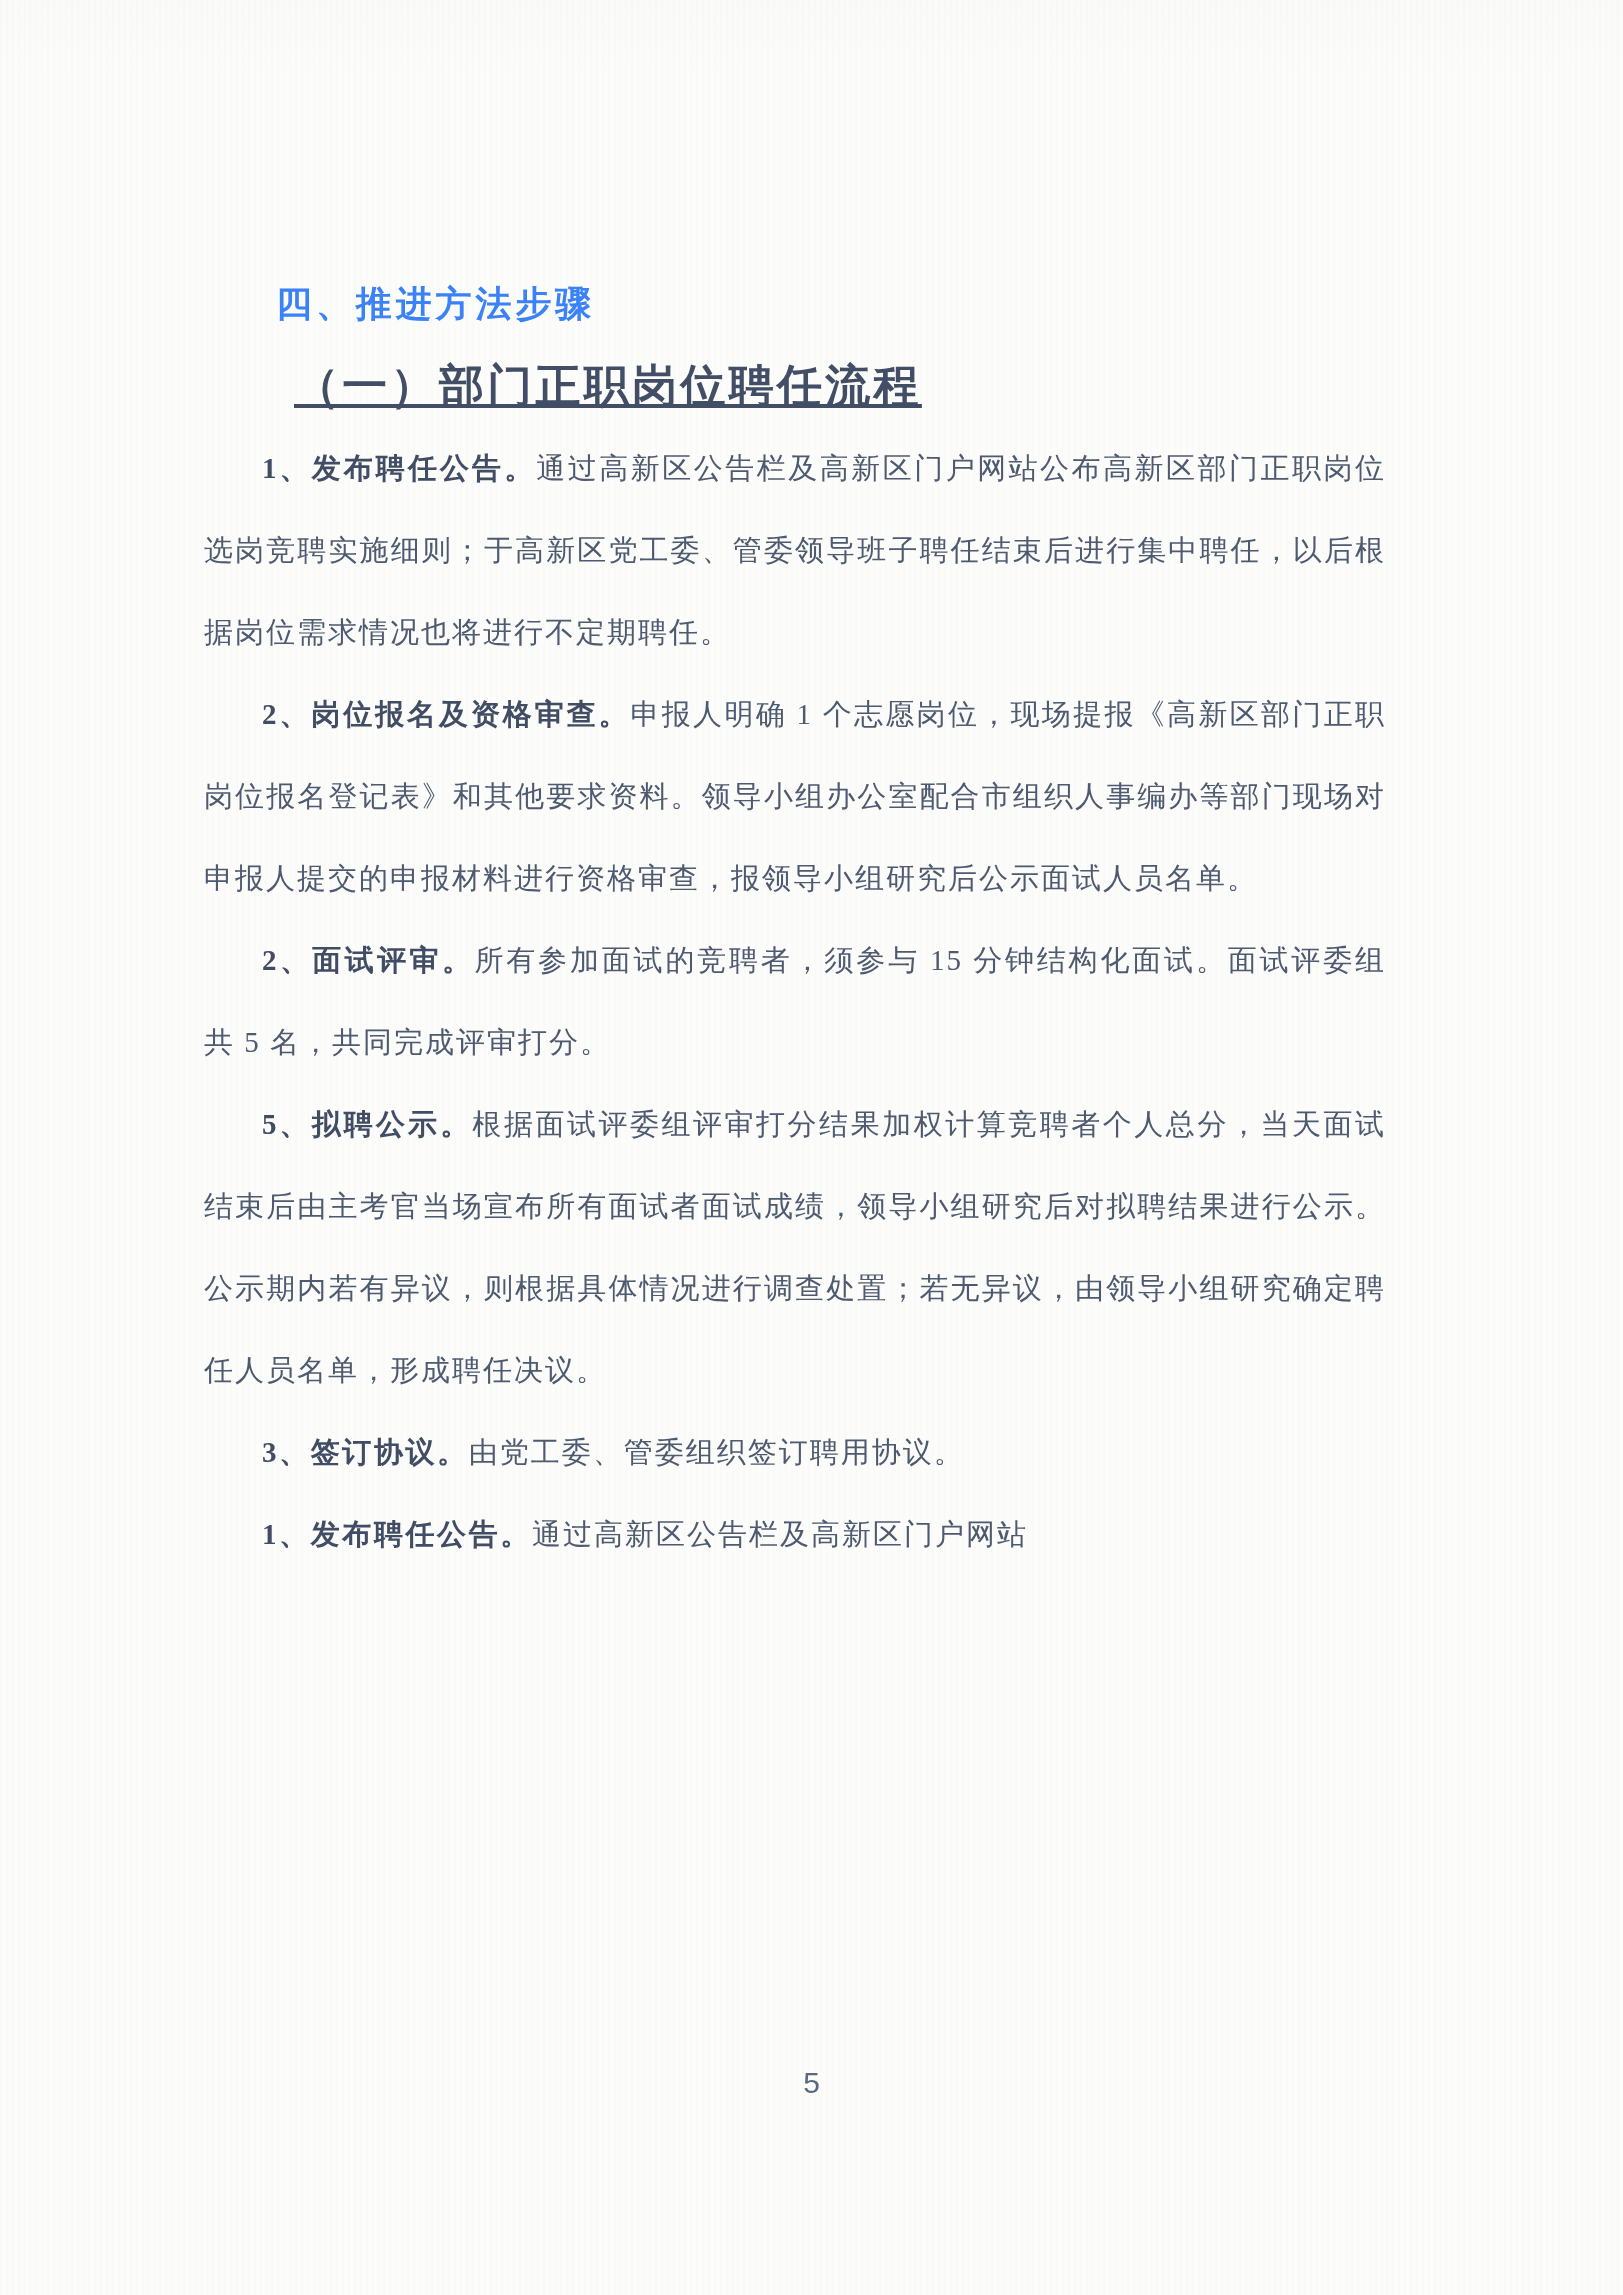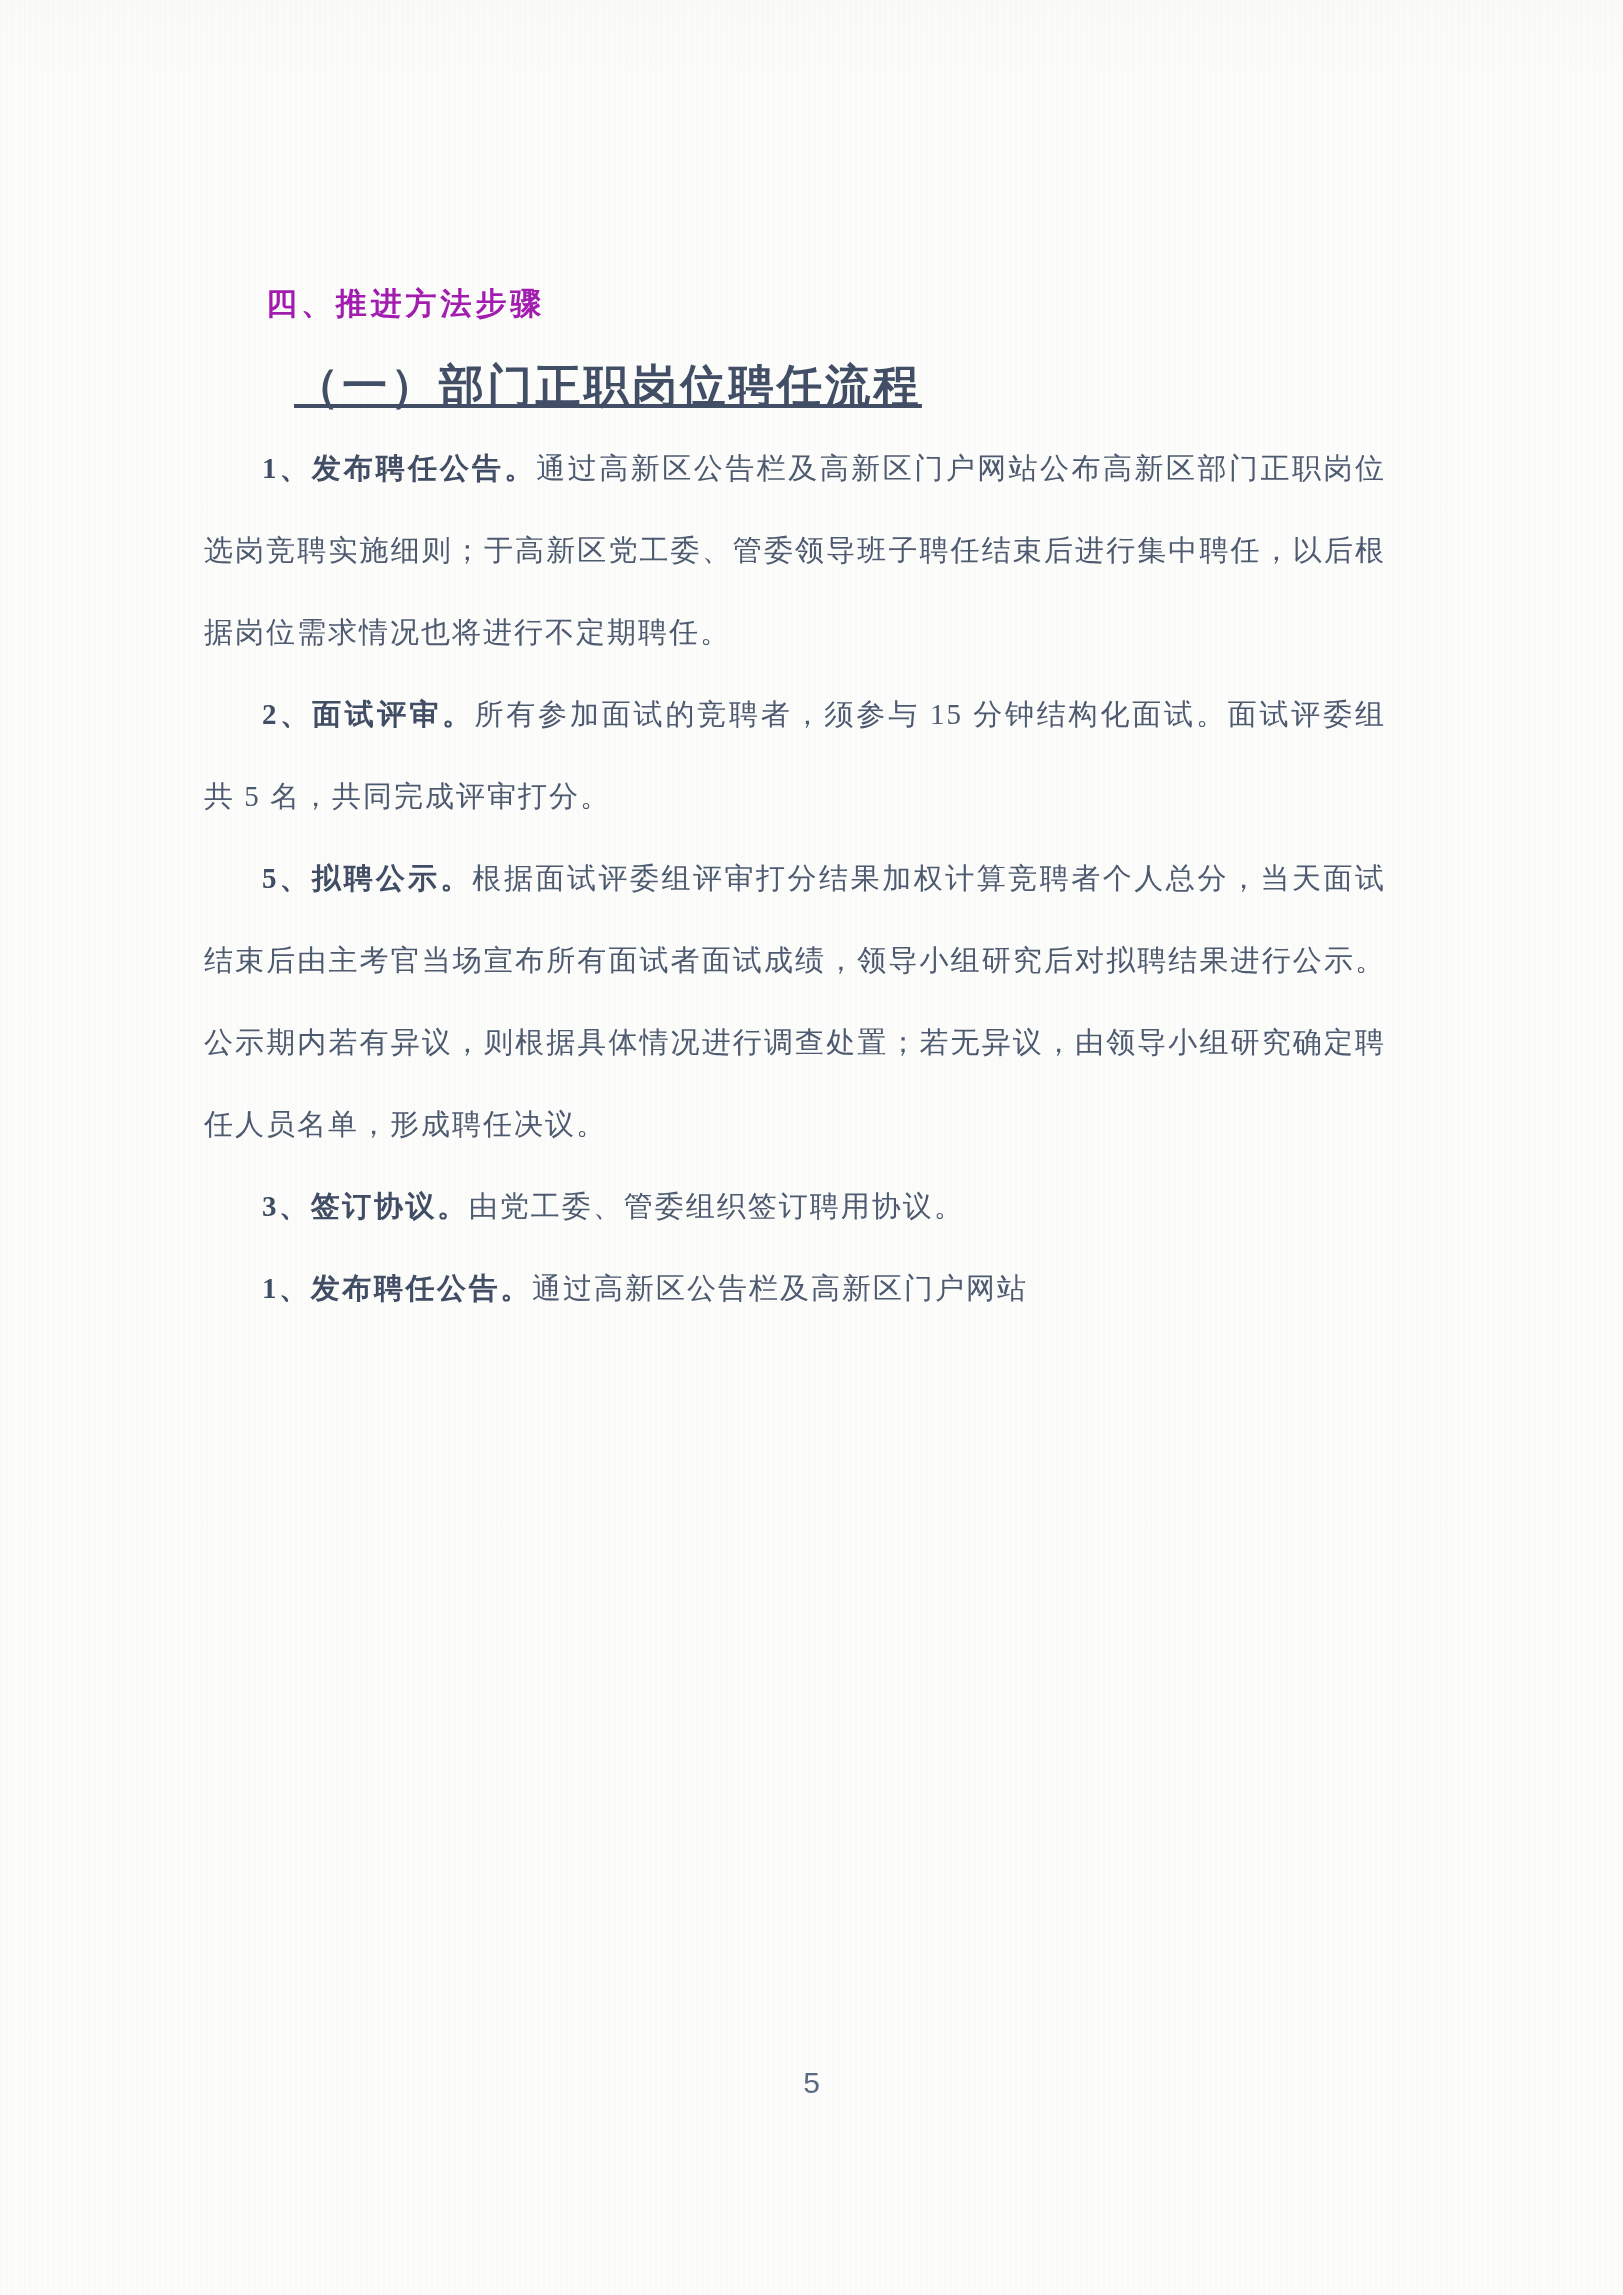--- a/index.html
+++ b/index.html
@@ -43,24 +43,24 @@
     font-size: 29px;
     line-height: 82px;
     letter-spacing: 2px;
     text-align: justify;
     text-indent: 2em;
     font-weight: 400;
   }
 
   .h1 {
     font-family: "Liberation Sans", "DejaVu Sans", sans-serif;
-    font-size: 31px;
+    font-size: 36px;
     font-weight: 600;
     letter-spacing: 3.9px;
-    color: #a21caf;
+    color: #3b82f6;
   }
 
   .h2 {
     font-family: "Liberation Sans", "DejaVu Sans", sans-serif;
     font-size: 45px;
     font-weight: 700;
     letter-spacing: 3.3px;
     color: #414e66;
     text-decoration: underline;
   }
@@ -88,20 +88,21 @@
 
 <main class="page">
   <section class="content">
 
     <h1 class="h1">四、推进方法步骤</h1>
 
     <h2 class="h2">（一）部门正职岗位聘任流程</h2>
 
     <p class="para"><strong>1、发布聘任公告。</strong><span>通过高新区公告栏及高新区门户网站公布高新区部门正职岗位选岗竞聘实施细则；于高新区党工委、管委领导班子聘任结束后进行集中聘任，以后根据岗位需求情况也将进行不定期聘任。</span></p>
 
+    <p class="para"><strong>2、岗位报名及资格审查。</strong><span>申报人明确 1 个志愿岗位，现场提报《高新区部门正职岗位报名登记表》和其他要求资料。领导小组办公室配合市组织人事编办等部门现场对申报人提交的申报材料进行资格审查，报领导小组研究后公示面试人员名单。</span></p>
 
     <p class="para"><strong>2、面试评审。</strong><span>所有参加面试的竞聘者，须参与 15 分钟结构化面试。面试评委组共 5 名，共同完成评审打分。</span></p>
 
     <p class="para"><strong>5、拟聘公示。</strong><span>根据面试评委组评审打分结果加权计算竞聘者个人总分，当天面试结束后由主考官当场宣布所有面试者面试成绩，领导小组研究后对拟聘结果进行公示。公示期内若有异议，则根据具体情况进行调查处置；若无异议，由领导小组研究确定聘任人员名单，形成聘任决议。</span></p>
 
     <p class="para"><strong>3、签订协议。</strong><span>由党工委、管委组织签订聘用协议。</span></p>
 
 
     <p class="para"><strong>1、发布聘任公告。</strong><span>通过高新区公告栏及高新区门户网站</span></p>
 

